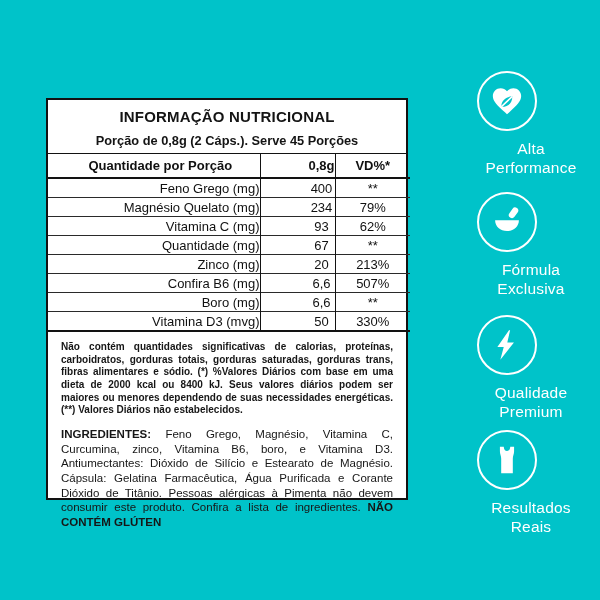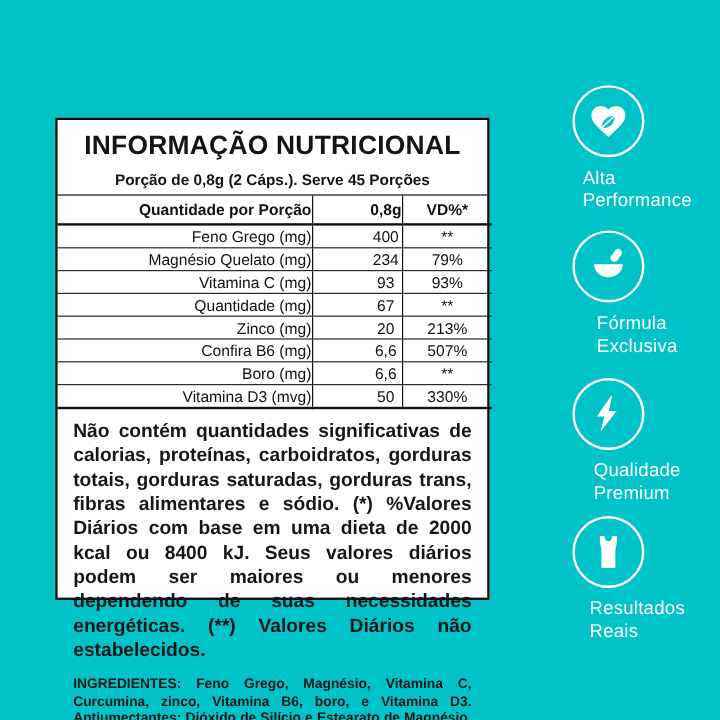--- a/index.html
+++ b/index.html
@@ -15,70 +15,70 @@
   }
   .stage{ position:relative; width:600px; height:600px; }
 
   
   .card{
     position:absolute; left:46px; top:98px; width:362px; height:402px;
     background:var(--card-bg);
     border:2px solid #121212;
   }
   .card-header{ text-align:center; padding:8px 6px 5px; border-bottom:1.5px solid #121212; }
-  .card-title{ font-size:22px; font-weight:bold; letter-spacing:.2px; }
+  .card-title{ font-size:15px; font-weight:bold; letter-spacing:.2px; }
   .card-subtitle{ font-size:12.8px; font-weight:bold; margin-top:8px; }
 
   table.nutrition{
     width:100%; border-collapse:collapse; table-layout:fixed;
     font-size:13px; color:#111;
   }
   table.nutrition col.c-name{ width:212px; }
   table.nutrition col.c-amt{ width:75px; }
   table.nutrition col.c-dv{ width:75px; }
   table.nutrition th{
     font-size:13px; font-weight:bold; padding:4px 0 4px;
     border-bottom:2.5px solid #121212;
   }
-  table.nutrition th.h-name{ text-align:right; padding-left:13px; }
+  table.nutrition th.h-name{ text-align:center; padding-left:13px; }
   table.nutrition td{ padding:1.5px 0 1.5px; height:18px; }
   table.nutrition td.t-name{ text-align:right; padding-left:13px; }
   table.nutrition th.h-amt, table.nutrition th.h-dv,
   table.nutrition td.t-amt, table.nutrition td.t-dv{ text-align:center; }
   table.nutrition th.h-amt, table.nutrition td.t-amt{
     border-left:1.5px solid #121212; border-right:1.5px solid #121212;padding-left:48px;
   }
   table.nutrition tbody tr + tr td{ border-top:1px solid #2a2a2a; }
   table.nutrition{ border-bottom:2.5px solid #121212; }
 
   .note{
-    margin:9px 13px 0; font-size:16px; font-weight:bold;
+    margin:9px 13px 0; font-size:10px; font-weight:bold;
     line-height:1.27; text-align:justify; color:#161616;
   }
   .ingredients{
-    margin:10px 13px 0; font-size:11.5px; font-weight:bold;
+    margin:10px 13px 0; font-size:11.5px; font-weight:normal;
     line-height:1.27; text-align:justify; color:#161616;
   }
 
   
   .benefits{ position:absolute; left:430px; top:0; width:154px; height:600px; }
   .benefit{
     position:absolute; left:0; width:100%;
     display:flex; flex-direction:column; align-items:center;
   }
   .benefit-1{ top:71px; } .benefit-2{ top:192px; }
   .benefit-3{ top:315px; } .benefit-4{ top:430px; }
   .ring{
     width:60px; height:60px; border:2px solid var(--white); border-radius:50%;
     display:flex; align-items:center; justify-content:center; flex:0 0 auto;
   }
   .ring svg{ width:34px; height:34px; display:block; }
   .benefit-label{
     margin-top:9px; color:var(--white); font-size:15.5px;
-    line-height:1.2; text-align:left; letter-spacing:.2px;margin-left:48px;
+    line-height:1.2; text-align:center; letter-spacing:.2px;margin-left:48px;
   }
 </style>
 </head>
 <body>
 
 <div class="stage">
 
   <section class="card">
     <header class="card-header">
       <div class="card-title">INFORMAÇÃO NUTRICIONAL</div>
@@ -108,21 +108,21 @@
 
           <tr>
             <td class="t-name">Magnésio Quelato (mg)</td>
             <td class="t-amt">234</td>
             <td class="t-dv">79%</td>
           </tr>
 
           <tr>
             <td class="t-name">Vitamina C (mg)</td>
             <td class="t-amt">93</td>
-            <td class="t-dv">93%</td>
+            <td class="t-dv">62%</td>
           </tr>
 
           <tr>
             <td class="t-name">Quantidade (mg)</td>
             <td class="t-amt">67</td>
             <td class="t-dv">**</td>
           </tr>
 
           <tr>
             <td class="t-name">Zinco (mg)</td>

